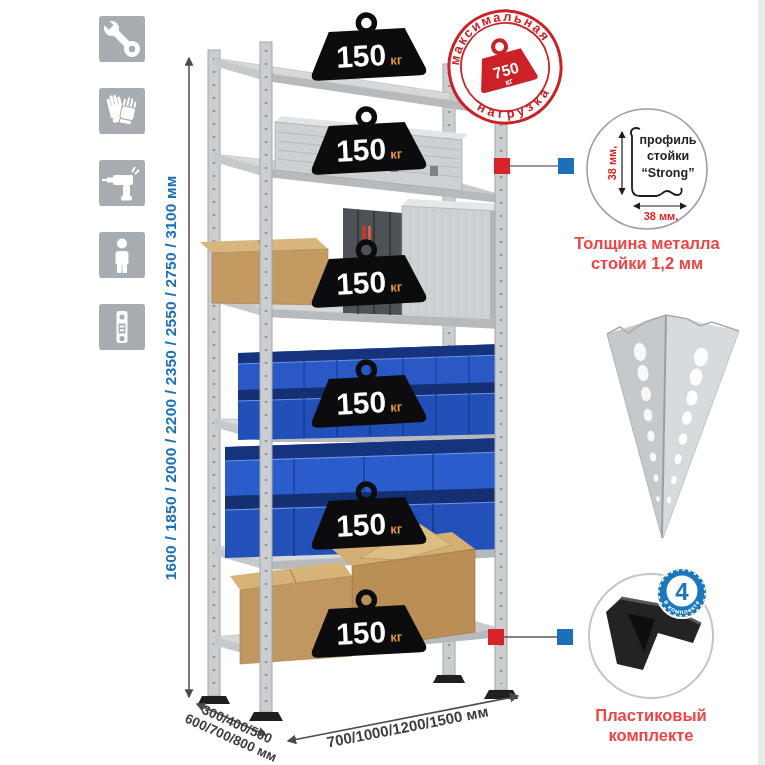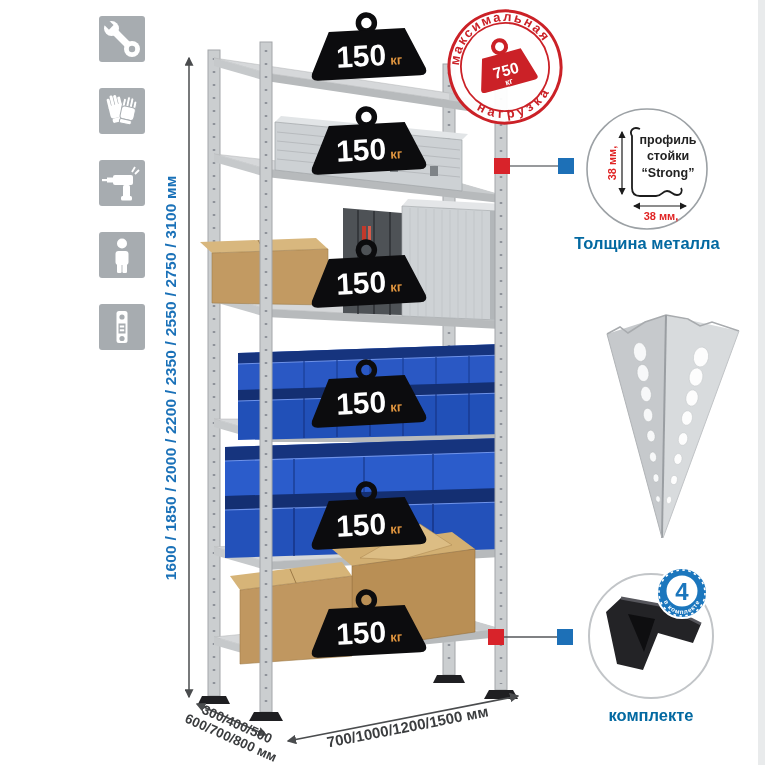--- a/index.html
+++ b/index.html
@@ -7,21 +7,21 @@
          font-family:"Liberation Sans", sans-serif;}
   .icon-box{position:absolute;left:99px;width:46px;height:46px;background:#a7acb0;border-radius:3px;}
   .icon-box svg{display:block;width:46px;height:46px;}
   .scene{position:absolute;left:0;top:0;width:765px;height:765px;}
   .vdim-label{position:absolute;left:171px;top:378px;transform:translate(-50%,-50%) rotate(-90deg);
               white-space:nowrap;color:#1a71b8;font-size:15.5px;font-weight:bold;letter-spacing:.2px;}
   .width-label{position:absolute;left:300px;top:718px;width:215px;text-align:center;
                transform:rotate(-11deg);color:#3b3d3f;font-size:15px;font-weight:bold;}
   .depth-label{position:absolute;left:178px;top:716px;width:112px;text-align:center;
                transform:rotate(24deg);color:#3b3d3f;font-size:13.5px;font-weight:bold;line-height:15px;}
-  .cap{position:absolute;text-align:center;color:#0369a1;font-weight:bold;font-size:16.5px;line-height:20px;}
+  .cap{position:absolute;text-align:center;color:#ef4444;font-weight:bold;font-size:16.5px;line-height:20px;}
   .cap-profile{left:552px;top:233px;width:190px;}
   .cap-foot{left:556px;top:705px;width:190px;}
   .right-edge{position:absolute;right:0;top:0;width:7px;height:765px;background:#e9ebec;}
 </style>
 </head>
 <body>
 
 <div class="stage">
 
   <div class="icon-box" style="top:16px">
@@ -338,23 +338,25 @@
     </g>
 
     <line x1="197" y1="704" x2="266" y2="735" stroke="#4a4c4e" stroke-width="1.6" marker-start="url(#arr)" marker-end="url(#arr)"></line>
     <line x1="288" y1="741" x2="518" y2="696" stroke="#4a4c4e" stroke-width="1.6" marker-start="url(#arr)" marker-end="url(#arr)"></line>
   </svg>
 
   <div class="vdim-label">1600 / 1850 / 2000 / 2200 / 2350 / 2550 / 2750 / 3100 мм</div>
 
   <div class="cap cap-profile">
     <div>Толщина металла</div>
+    <div>стойки 1,2 мм</div>
   </div>
 
   <div class="cap cap-foot">
+    <div>Пластиковый</div>
     <div>комплекте</div>
   </div>
 
   <div class="depth-label">
     <div>300/400/500</div>
     <div>600/700/800 мм</div>
   </div>
 
   <div class="width-label">700/1000/1200/1500 мм</div>
 

